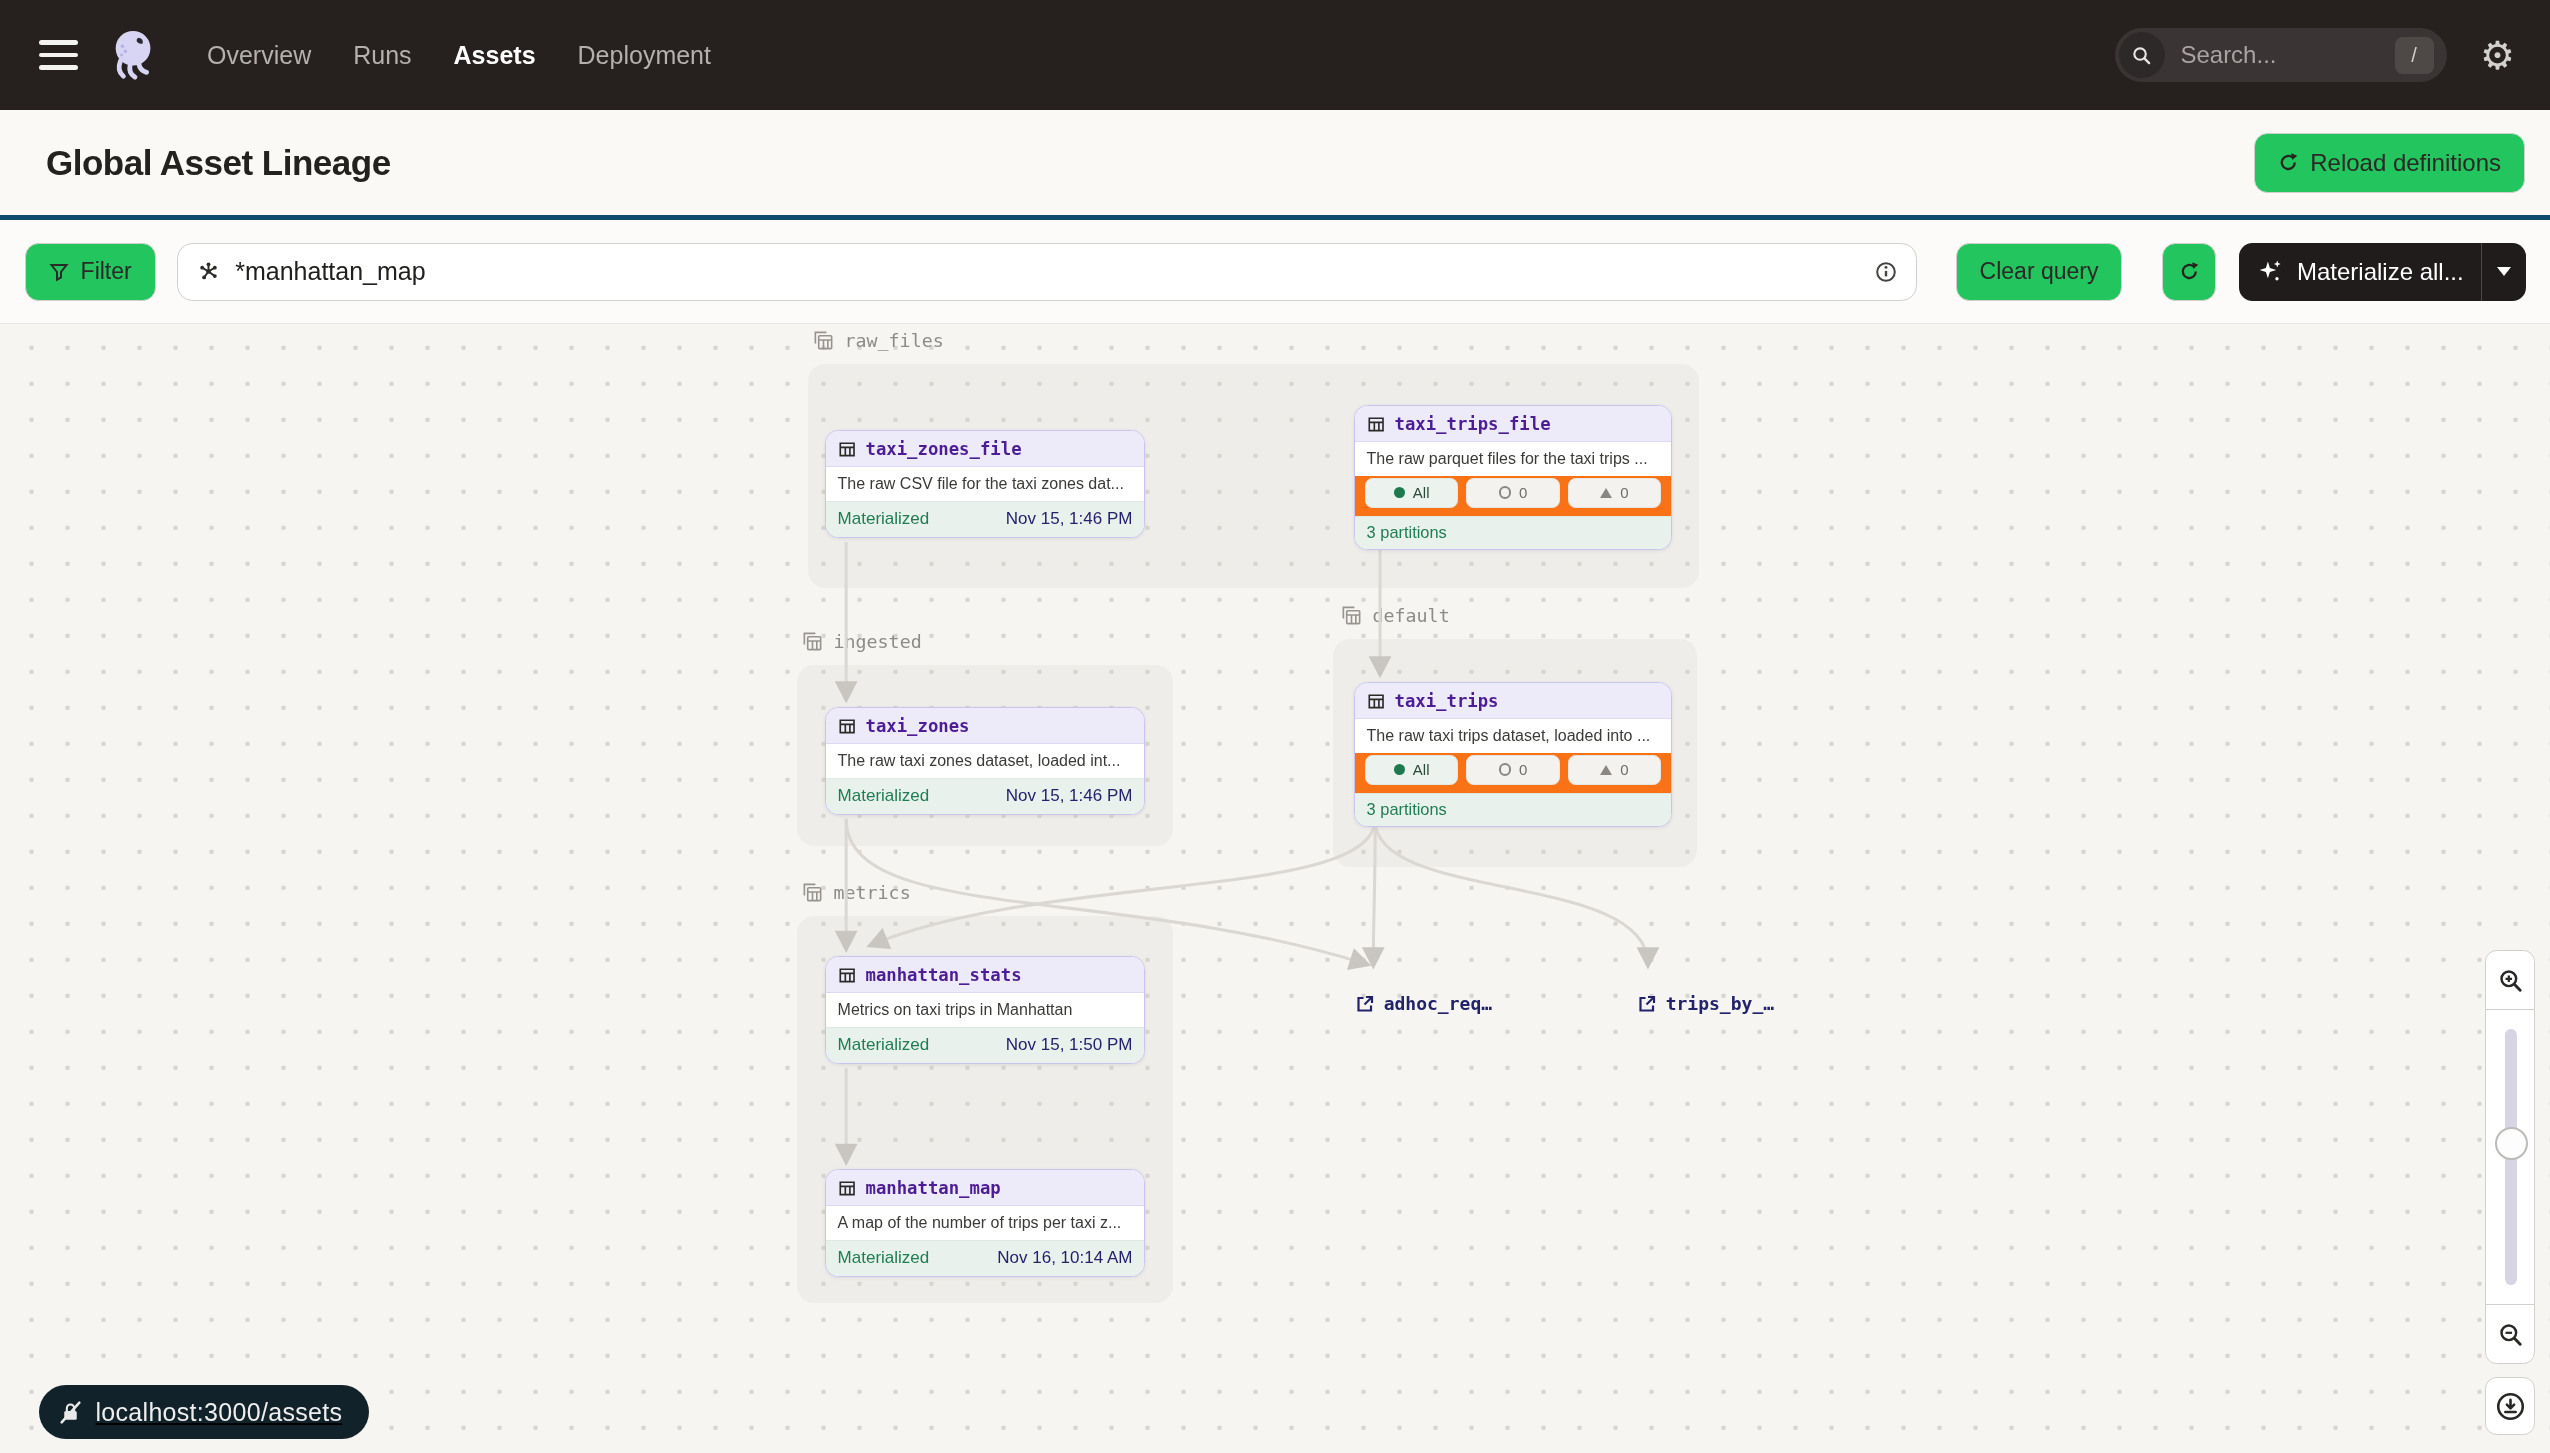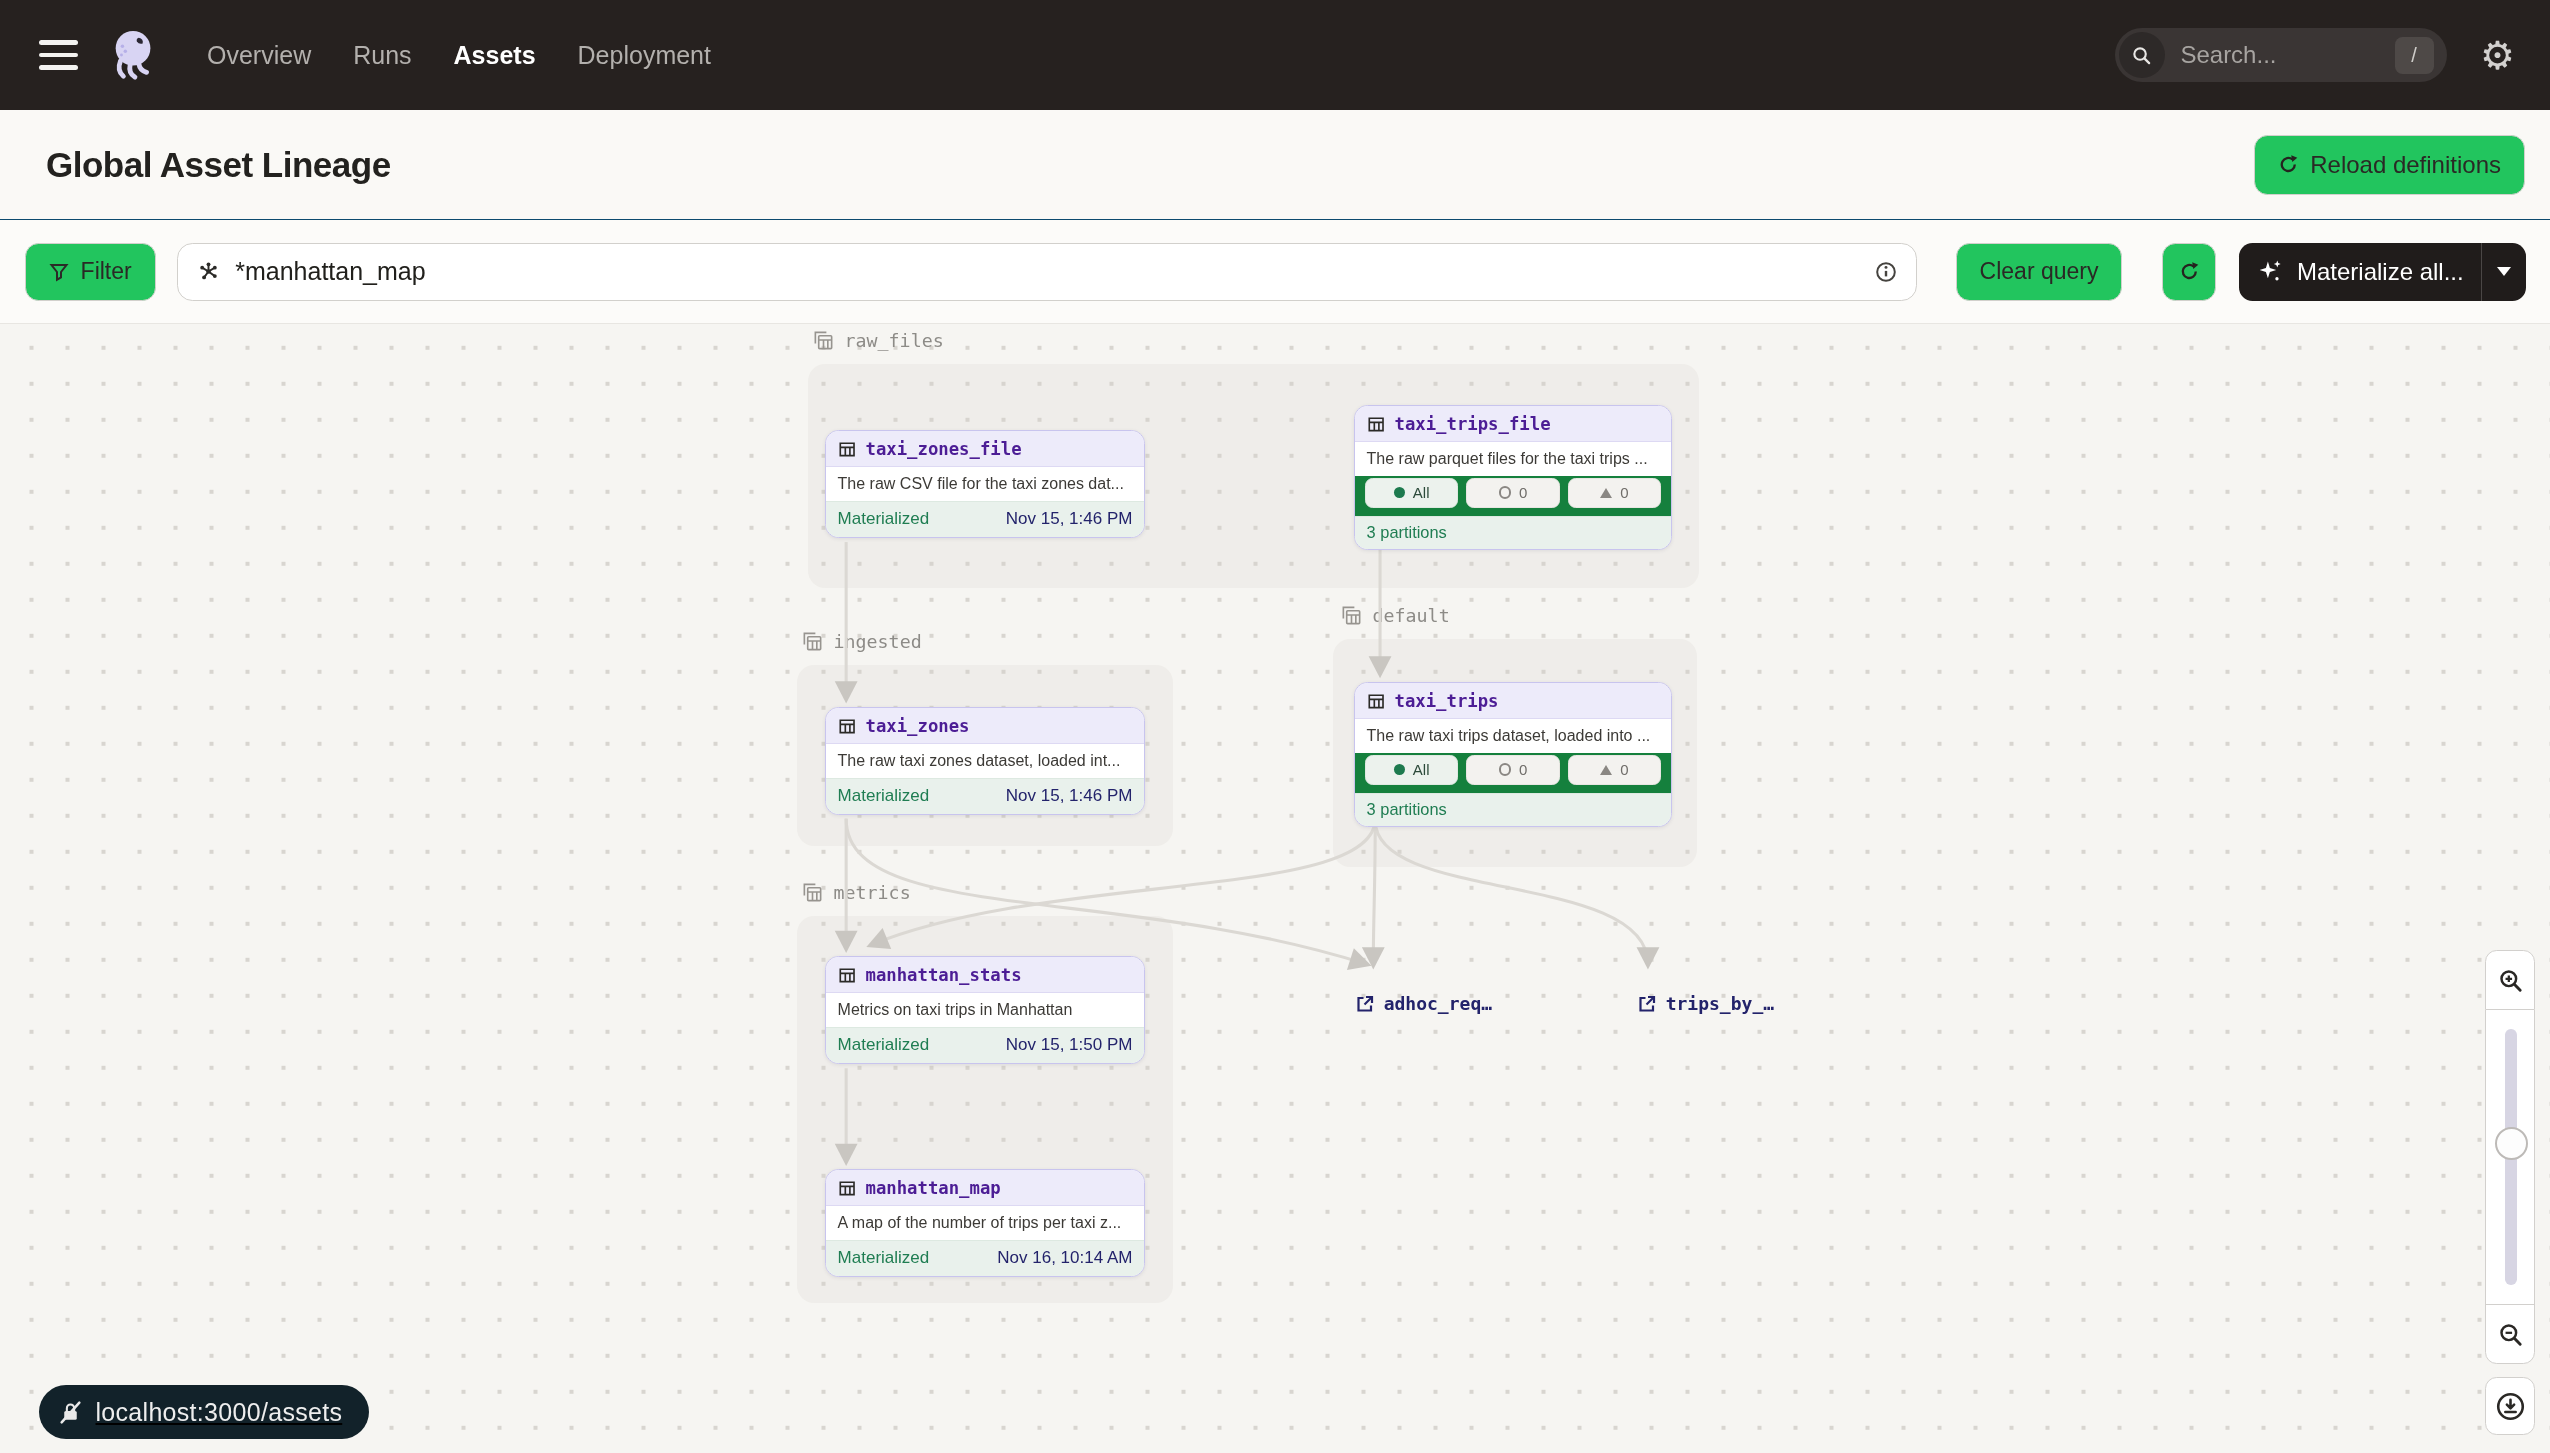--- a/index.html
+++ b/index.html
@@ -34,21 +34,21 @@
   }
   .search-input::placeholder { color:#a7a4a1; opacity:1; }
   .kbd {
     width:39px; height:37px; margin-right:13.5px; background:#4e4947; border-radius:7.7px;
     color:#cfcdca; font-size:20px; display:flex; align-items:center; justify-content:center; flex:none;
   }
   .gear { background:none; border:none; cursor:pointer; font-size:39px; line-height:1; color:#d3d1cf; padding:0; }
 
   
   .titlebar {
-    height:110px; background:#faf9f6; border-bottom:1px solid #0c4a6e;
+    height:110px; background:#faf9f6; border-bottom:5px solid #0c4a6e;
     display:flex; align-items:center; padding:0 25px 0 46px;
   }
   .titlebar h1 { margin:0; font-size:35px; font-weight:700; color:#23221f; letter-spacing:-0.5px; }
   .btn {
     display:flex; align-items:center; gap:11.6px; height:58px; padding:0 23px;
     background:#22c55e; border:1px solid #d2d0cc; border-radius:13.5px;
     font-family:"Liberation Sans",sans-serif; font-size:23px; color:#2a2925; cursor:pointer;
   }
   .reload-btn { margin-left:auto; height:60px; font-size:24px; }
 
@@ -94,21 +94,21 @@
     position:absolute; width:320px; z-index:2; background:#fff;
     border:1.9px solid #c8c4ee; border-radius:13.5px; overflow:hidden;
     box-shadow:0 1px 3.9px rgba(60,60,90,0.10); cursor:pointer;
   }
   .node-header { background:#edebfa; display:flex; align-items:center; gap:9.6px; padding:7.7px 11.6px; border-bottom:1px solid #ddd9f3; }
   .node-name { font-weight:700; font-size:17.3px; color:#4c1d95; }
   .node-desc { padding:7.7px 11.6px; font-size:16px; color:#3c3a36; white-space:nowrap; overflow:hidden; background:#fff; }
   .node-footer { display:flex; justify-content:space-between; align-items:center; padding:7.7px 11.6px; background:#e9f1ec; border-top:1px solid #dde9e1; font-size:17px; }
   .status-green { color:#1f7d52; }
   .ts-navy { color:#23236b; }
-  .pills { display:flex; gap:7.7px; padding:1.9px 9.6px 8.7px 9.6px; background:#15803d; }
+  .pills { display:flex; gap:7.7px; padding:1.9px 9.6px 8.7px 9.6px; background:#f97316; }
   .pill {
     flex:1; height:30px; border-radius:7.7px; display:flex; align-items:center; justify-content:center; gap:7.7px;
     font-size:15px; background:#f3f2ef; border:1px solid #e8e6e2; color:#6f6d69;
   }
   .pill.all { background:#ecf2ed; border-color:#dfe9e1; color:#2c4a3a; }
   .pill-dot { width:11.6px; height:11.6px; border-radius:50%; background:#1d7a4e; }
   .pill-ring { width:12.5px; height:12.5px; border-radius:50%; border:2.5px solid #8a8783; }
   .pill-tri { width:0; height:0; border-left:6.7px solid transparent; border-right:6.7px solid transparent; border-bottom:10.6px solid #8a8783; }
   .pfooter { padding:5.8px 11.6px 6.7px 11.6px; background:#e9f1ec; border-top:1px solid #dde9e1; font-size:16.4px; color:#1f7d52; }
 

